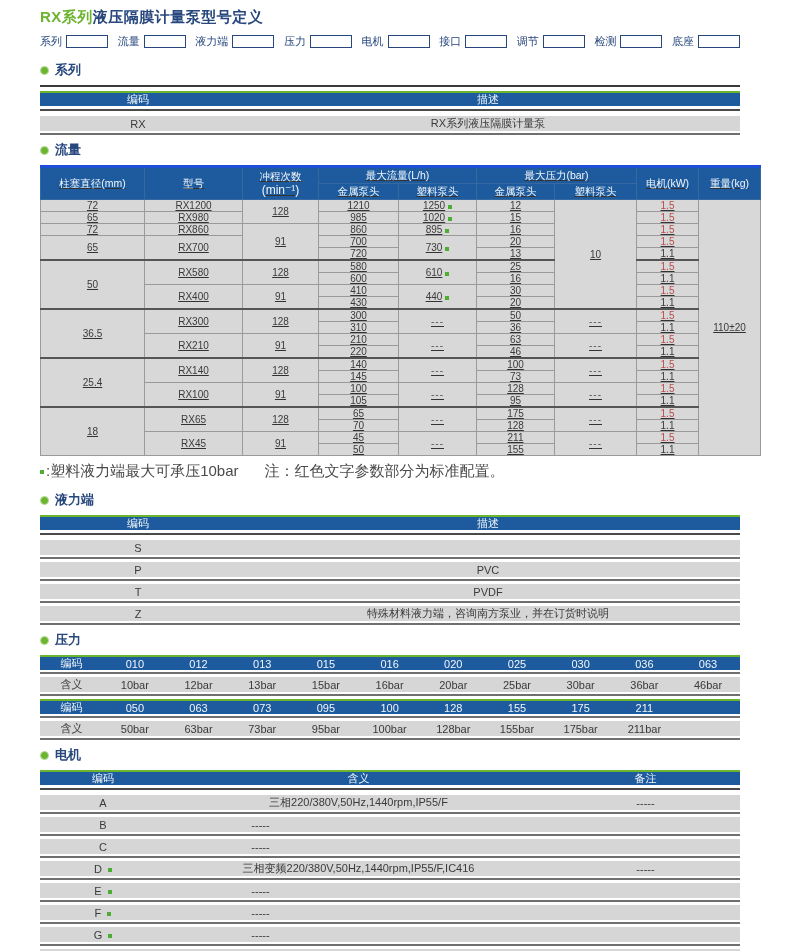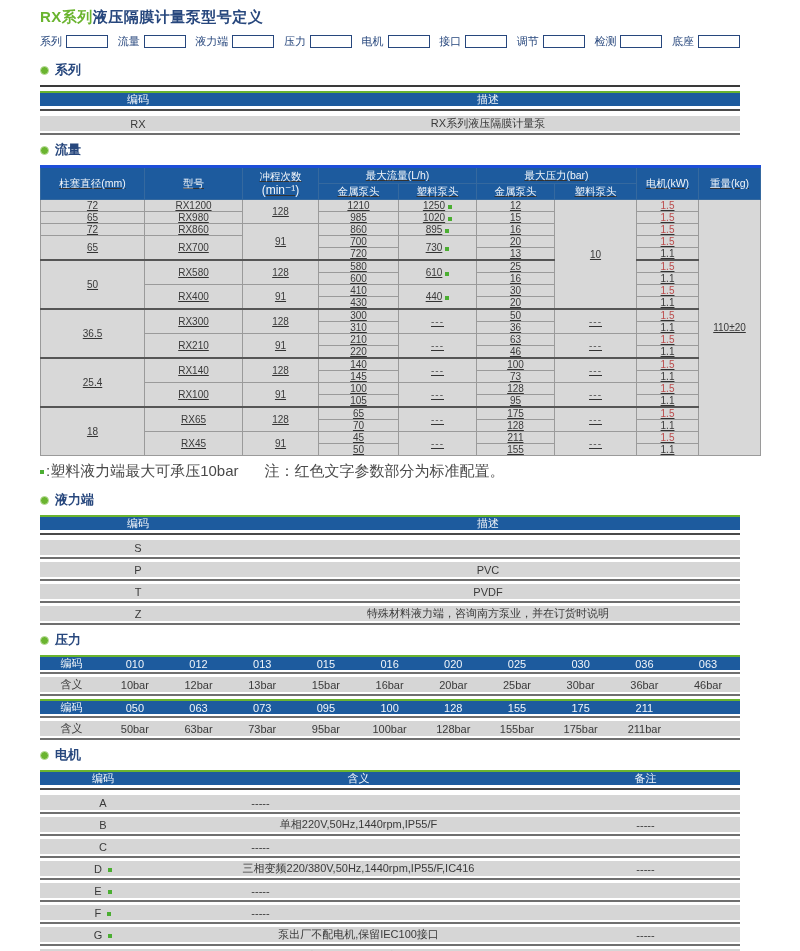--- a/index.html
+++ b/index.html
@@ -424,25 +424,25 @@
     <div>
       <div class="hdr-bar">
           <span class="cell m1">编码</span>
           <span class="cell m2">含义</span>
           <span class="cell m3">备注</span>
         </div>
       <div class="hsep"></div>
       <div class="rows">
           <div class="trow">
             <span class="cell m1">A</span>
+            <span class="cell m2">三相220/380V,50Hz,1440rpm,IP55/F</span>
             <span class="cell m3">-----</span>
           </div>
           <div class="trow">
             <span class="cell m1">B</span>
-            <span class="cell m2">单相220V,50Hz,1440rpm,IP55/F</span>
             <span class="cell m3">-----</span>
           </div>
           <div class="trow">
             <span class="cell m1">C</span>
             <span class="cell m3">-----</span>
           </div>
           <div class="trow">
             <span class="cell m1">D <span class="mark"></span></span>
             <span class="cell m2">三相变频220/380V,50Hz,1440rpm,IP55/F,IC416</span>
             <span class="cell m3">-----</span>
@@ -450,21 +450,20 @@
           <div class="trow">
             <span class="cell m1">E <span class="mark"></span></span>
             <span class="cell m3">-----</span>
           </div>
           <div class="trow">
             <span class="cell m1">F <span class="mark"></span></span>
             <span class="cell m3">-----</span>
           </div>
           <div class="trow">
             <span class="cell m1">G <span class="mark"></span></span>
-            <span class="cell m2">泵出厂不配电机,保留IEC100接口</span>
             <span class="cell m3">-----</span>
           </div>
           <div class="trow">
             <span class="cell m1">X <span class="mark"></span></span>
             <span class="cell m2">其它电机,请咨询南方泵业</span>
             <span class="cell m3">特殊电机</span>
           </div>
         </div>
     </div>
 

